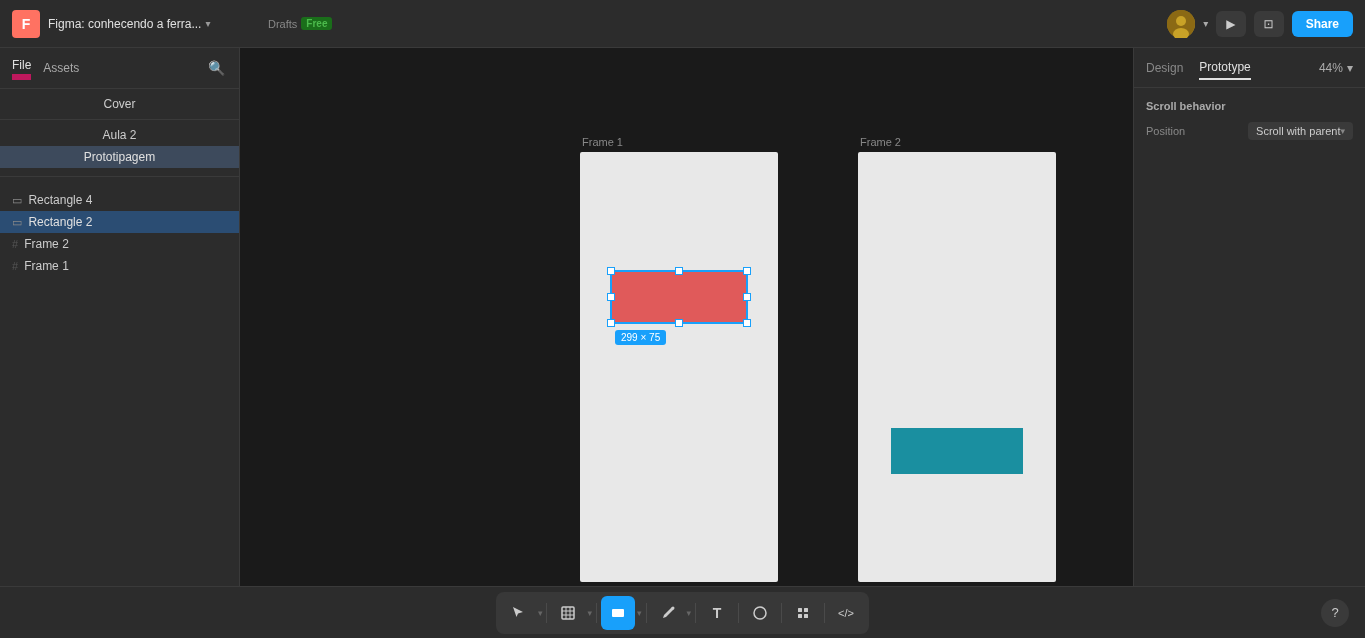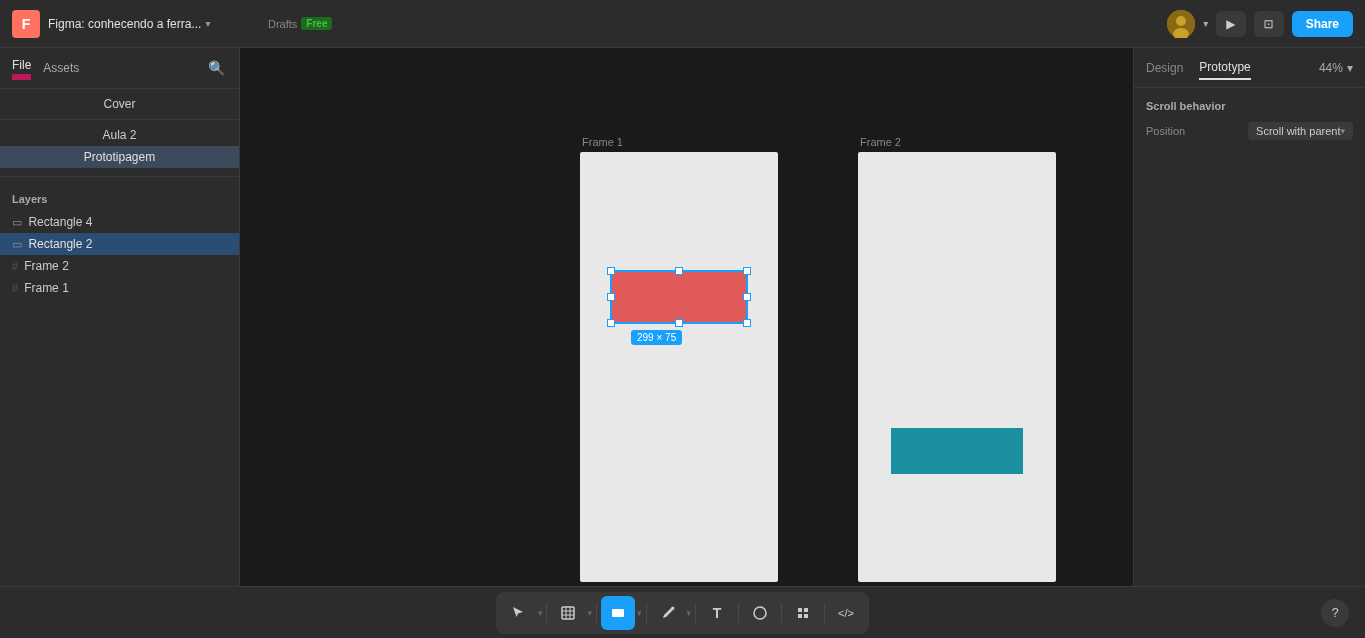--- a/index.html
+++ b/index.html
@@ -200,21 +200,21 @@
       background: white;
       border: 1px solid #18a0fb;
     }
     .size-label {
       position: absolute;
       background: #18a0fb;
       color: white;
       font-size: 10px;
       padding: 2px 6px;
       border-radius: 3px;
-      left: 391px;
+      left: 375px;
       top: 282px;
       white-space: nowrap;
     }
 
     
     .rect-teal {
       position: absolute;
       left: 651px;
       top: 380px;
       width: 132px;
@@ -385,21 +385,20 @@
     <div class="page-list">
       <div class="page-item">Cover</div>
       <div class="divider"></div>
       <div class="page-item">Aula 2</div>
       <div class="page-item active">Prototipagem</div>
     </div>
 
     <div class="divider"></div>
 
     <div class="layers-section">
-      <div class="layers-title">Layers</div>
       <div class="layer-item">
         <span class="layer-icon">▭</span>
         <span>Rectangle 4</span>
       </div>
       <div class="layer-item active">
         <span class="layer-icon">▭</span>
         <span>Rectangle 2</span>
       </div>
       <div class="layer-item">
         <span class="layer-icon-frame">#</span>

